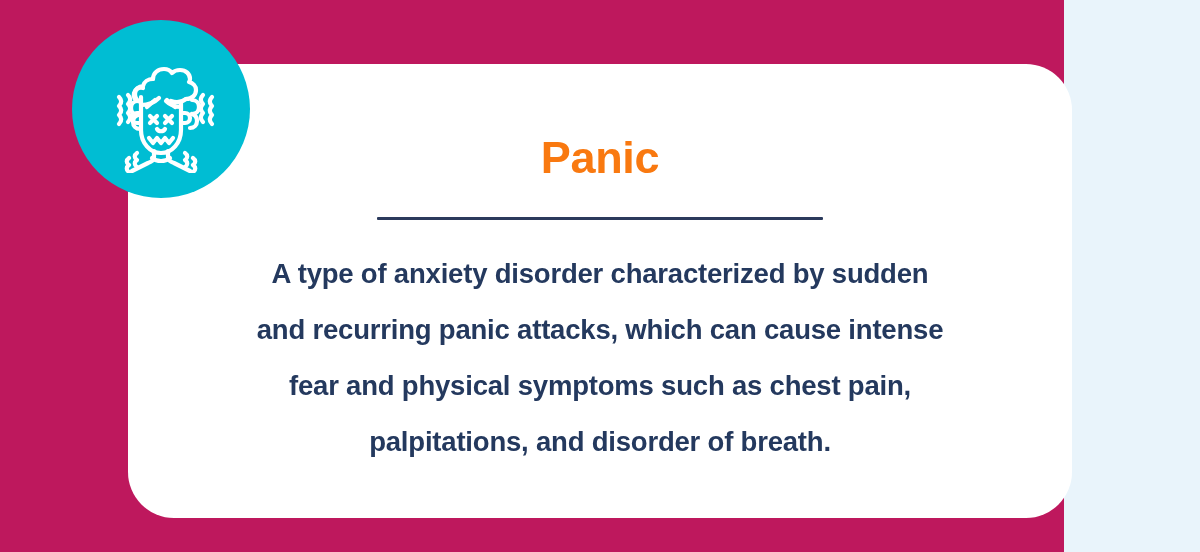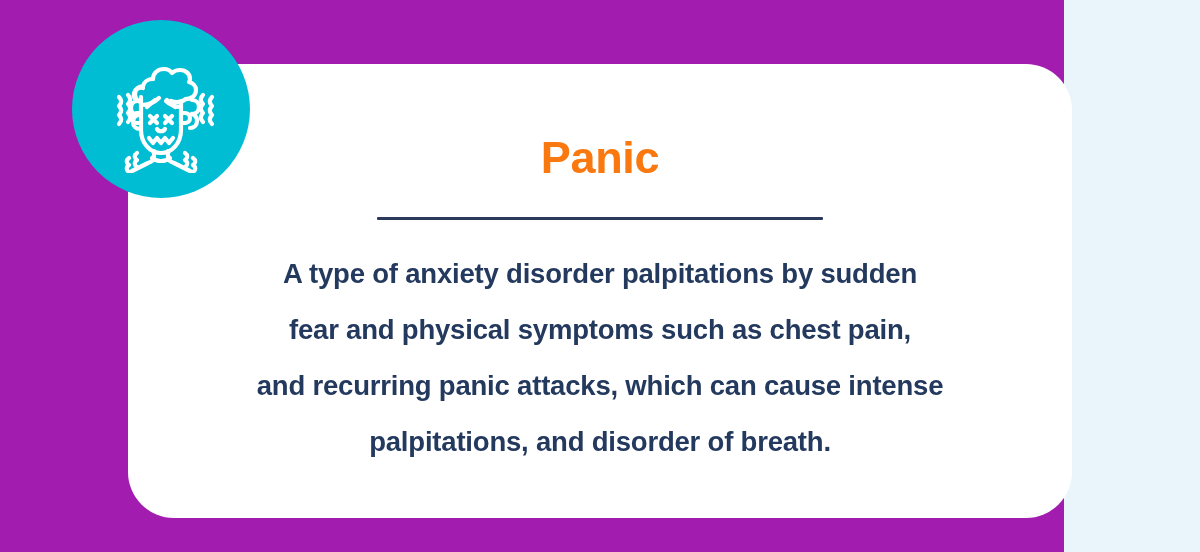--- a/index.html
+++ b/index.html
@@ -11,21 +11,21 @@
     width: 1200px;
     height: 552px;
     overflow: hidden;
     font-family: "Liberation Sans", sans-serif;
     background: #e9f4fb;
   }
   .page {
     position: relative;
     width: 1064px;
     height: 552px;
-    background: #a21caf;
+    background: #be185d;
   }
   .card {
     position: absolute;
     left: 128px;
     top: 64px;
     width: 944px;
     height: 454px;
     background: #ffffff;
     border-radius: 46px;
   }
@@ -103,23 +103,23 @@
 <div class="page">
 
   <div class="card">
     <div class="card-inner">
 
       <div class="title">Panic</div>
 
       <div class="divider"></div>
 
       <div class="body-text">
-        <span class="body-line">A type of anxiety disorder palpitations by sudden</span>
+        <span class="body-line">A type of anxiety disorder characterized by sudden</span>
+        <span class="body-line">and recurring panic attacks, which can cause intense</span>
         <span class="body-line">fear and physical symptoms such as chest pain,</span>
-        <span class="body-line">and recurring panic attacks, which can cause intense</span>
         <span class="body-line">palpitations, and disorder of breath.</span>
       </div>
 
     </div>
   </div>
 
   <div class="icon-badge">
     <span>
       <svg viewBox="0 0 128 128" fill="none" xmlns="http://www.w3.org/2000/svg" stroke="#ffffff" stroke-width="4.2" stroke-linecap="round" stroke-linejoin="round">
 

